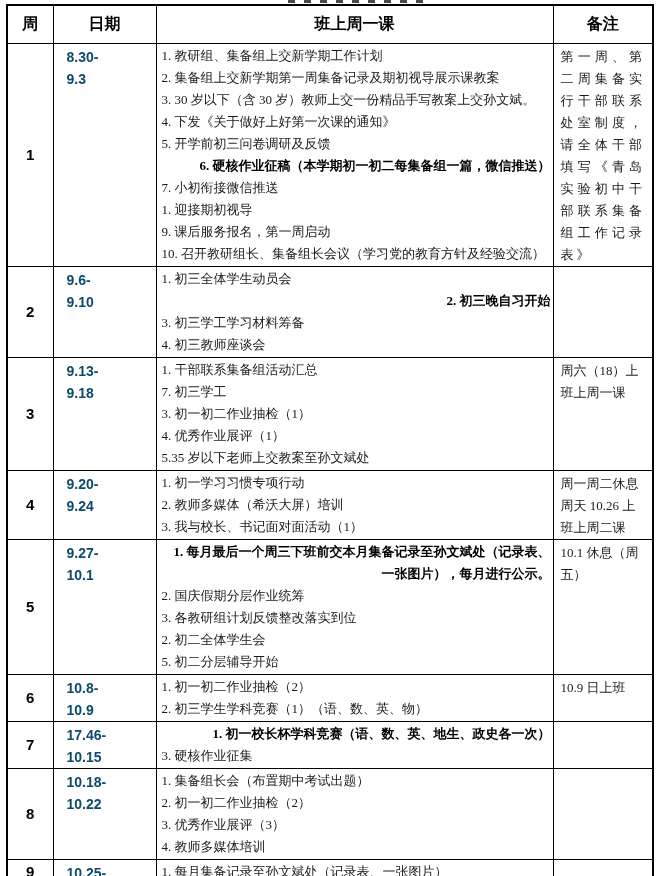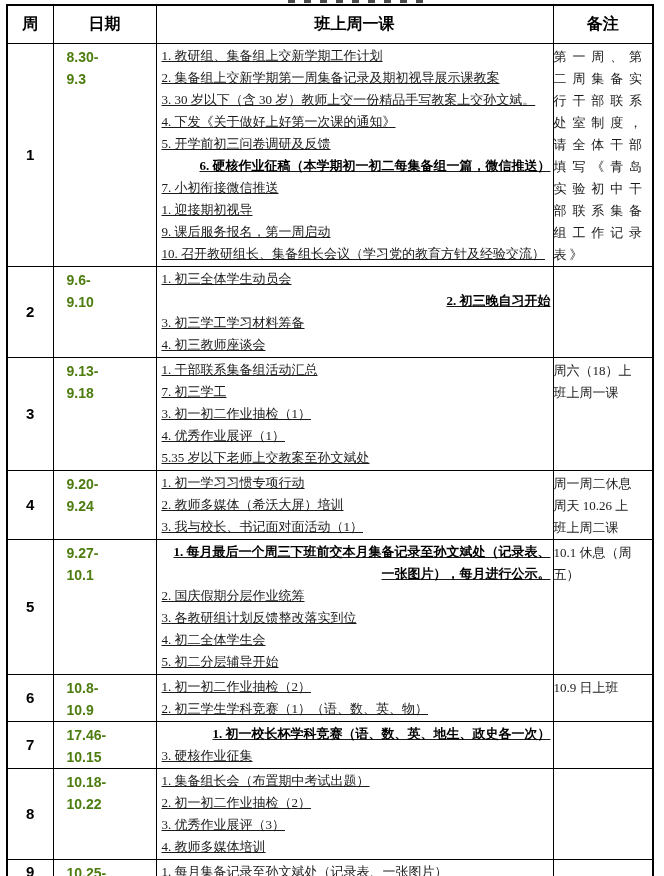--- a/index.html
+++ b/index.html
@@ -62,40 +62,39 @@
     color: #000;
   }
   td.date-cell {
     vertical-align: top;
     font-family: "Liberation Sans", sans-serif;
     font-weight: bold;
     font-size: 14px;
     line-height: 22px;
     padding: 2px 2px 0 13px;
     white-space: pre-line;
-    color: #4d7c0f;
+    color: #0c4a6e;
   }
   td.tasks-cell {
     vertical-align: top;
     padding: 1px 2px 1px 5px;
     font-size: 13px;
     line-height: 22px;
-    text-decoration: underline;
   }
   .task-line {
     min-height: 22px;
   }
   .task-line.bold {
     font-weight: bold;
     color: #000;
     text-align: right;
   }
   td.remark-cell {
     vertical-align: top;
-    padding: 2px 7px 0 0;
+    padding: 2px 7px 0 7px;
     font-size: 13px;
     line-height: 22px;
     white-space: pre-line;
     text-align: justify;
     text-justify: inter-character;
   }
   td.remark-cell.justified {
     letter-spacing: 3px;
     white-space: normal;
   }
@@ -181,21 +180,21 @@
 班上周二课</td>
     </tr>
         <tr>
       <td class="week-cell">5</td>
       <td class="date-cell">9.27-
 10.1</td>
       <td class="tasks-cell">
             <div class="task-line bold">1. 每月最后一个周三下班前交本月集备记录至孙文斌处（记录表、一张图片），每月进行公示。</div>
             <div class="task-line">2. 国庆假期分层作业统筹</div>
             <div class="task-line">3. 各教研组计划反馈整改落实到位</div>
-            <div class="task-line">4. 初二全体学生会</div>
+            <div class="task-line">2. 初二全体学生会</div>
             <div class="task-line">5. 初二分层辅导开始</div>
           </td>
       <td class="remark-cell">10.1 休息（周
 五）</td>
     </tr>
         <tr>
       <td class="week-cell">6</td>
       <td class="date-cell">10.8-
 10.9</td>
       <td class="tasks-cell">

